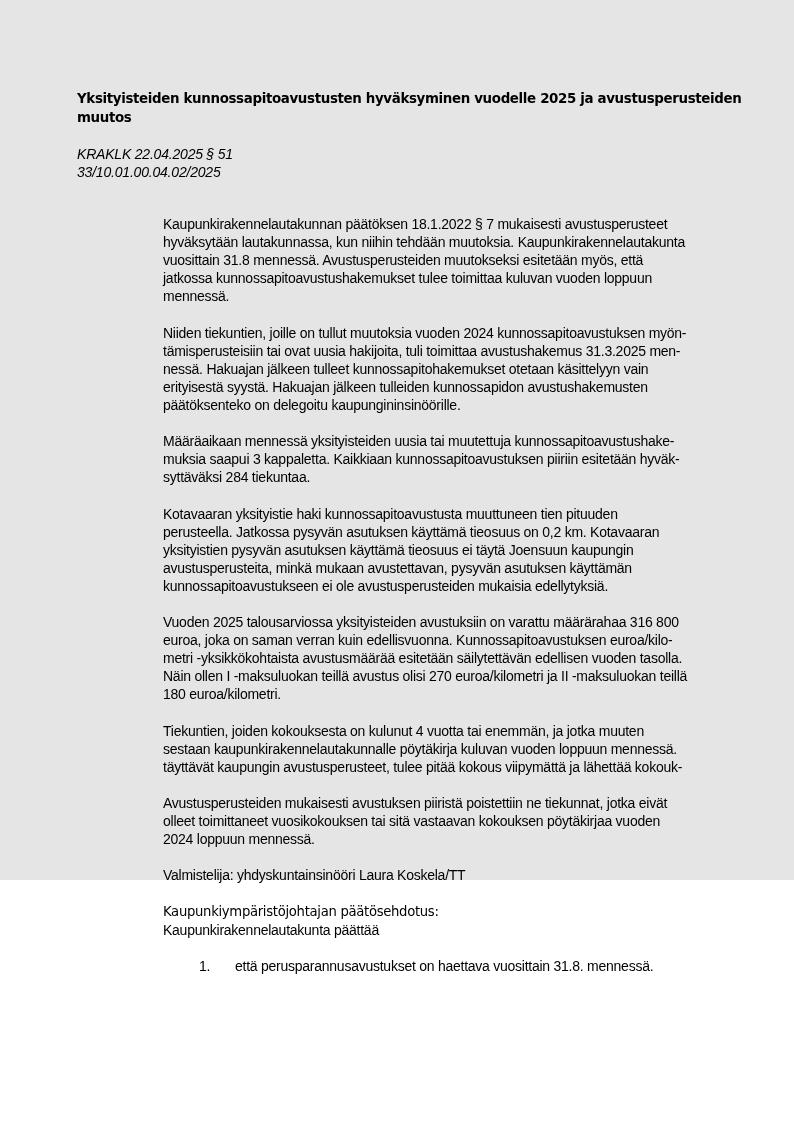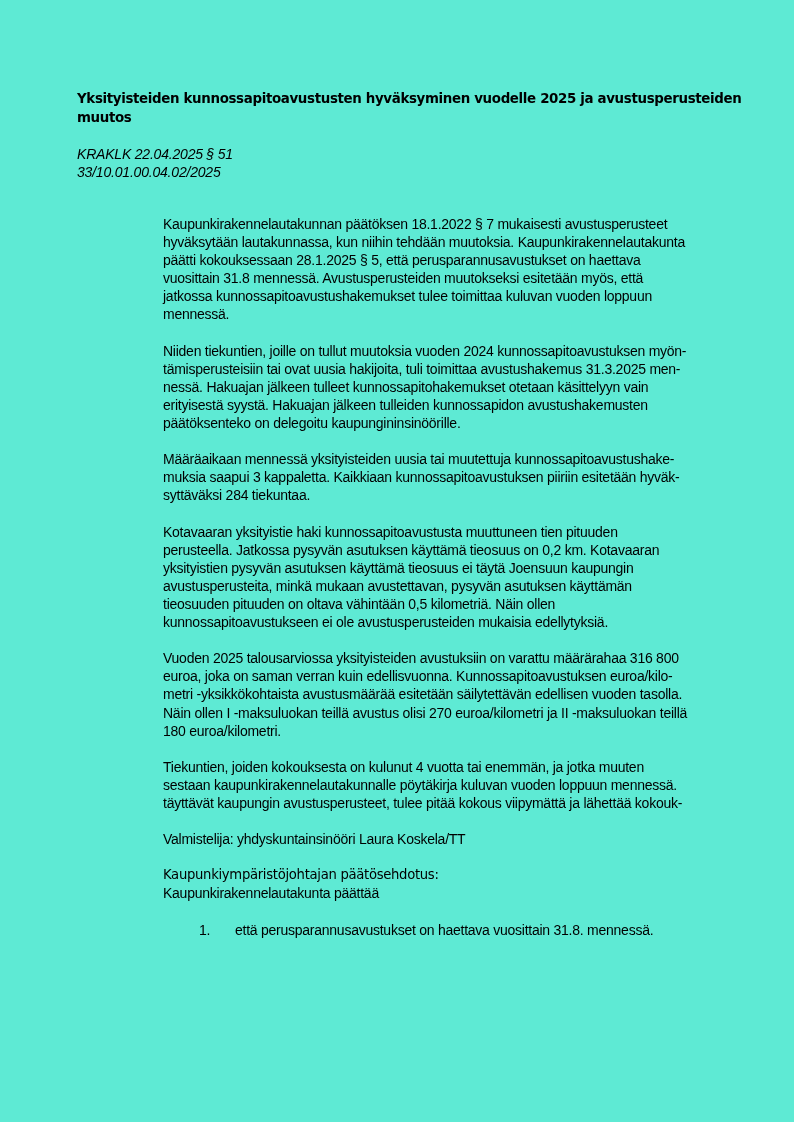--- a/index.html
+++ b/index.html
@@ -13,22 +13,22 @@
       position: relative;
       overflow: hidden;
       font-family: "Liberation Sans", sans-serif;
       color: #000000;
     }
     .page {
       position: absolute;
       left: 0;
       top: 0;
       width: 794px;
-      height: 1122px;
-      background: #5eead4;
+      height: 880px;
+      background: #e5e5e5;
     }
     .title {
       position: absolute;
       left: 77px;
       top: 89px;
       width: 650px;
       font-family: "DejaVu Sans", sans-serif;
       font-weight: bold;
       font-size: 13.4px;
       line-height: 19px;
@@ -103,21 +103,20 @@
   <div class="meta">
     <div>KRAKLK 22.04.2025 § 51</div>
     <div>33/10.01.00.04.02/2025</div>
   </div>
 
   <div class="body">
 
     <p class="para">
       <span class="ln">Kaupunkirakennelautakunnan päätöksen 18.1.2022 § 7 mukaisesti avustusperusteet</span>
       <span class="ln">hyväksytään lautakunnassa, kun niihin tehdään muutoksia. Kaupunkirakennelautakunta</span>
-      <span class="ln">päätti kokouksessaan 28.1.2025 § 5, että perusparannusavustukset on haettava</span>
       <span class="ln">vuosittain 31.8 mennessä. Avustusperusteiden muutokseksi esitetään myös, että</span>
       <span class="ln">jatkossa kunnossapitoavustushakemukset tulee toimittaa kuluvan vuoden loppuun</span>
       <span class="ln">mennessä.</span>
     </p>
 
     <p class="para">
       <span class="ln">Niiden tiekuntien, joille on tullut muutoksia vuoden 2024 kunnossapitoavustuksen myön-</span>
       <span class="ln">tämisperusteisiin tai ovat uusia hakijoita, tuli toimittaa avustushakemus 31.3.2025 men-</span>
       <span class="ln">nessä. Hakuajan jälkeen tulleet kunnossapitohakemukset otetaan käsittelyyn vain</span>
       <span class="ln">erityisestä syystä. Hakuajan jälkeen tulleiden kunnossapidon avustushakemusten</span>
@@ -128,38 +127,42 @@
       <span class="ln">Määräaikaan mennessä yksityisteiden uusia tai muutettuja kunnossapitoavustushake-</span>
       <span class="ln">muksia saapui 3 kappaletta. Kaikkiaan kunnossapitoavustuksen piiriin esitetään hyväk-</span>
       <span class="ln">syttäväksi 284 tiekuntaa.</span>
     </p>
 
     <p class="para">
       <span class="ln">Kotavaaran yksityistie haki kunnossapitoavustusta muuttuneen tien pituuden</span>
       <span class="ln">perusteella. Jatkossa pysyvän asutuksen käyttämä tieosuus on 0,2 km. Kotavaaran</span>
       <span class="ln">yksityistien pysyvän asutuksen käyttämä tieosuus ei täytä Joensuun kaupungin</span>
       <span class="ln">avustusperusteita, minkä mukaan avustettavan, pysyvän asutuksen käyttämän</span>
-      <span class="ln">tieosuuden pituuden on oltava vähintään 0,5 kilometriä. Näin ollen</span>
       <span class="ln">kunnossapitoavustukseen ei ole avustusperusteiden mukaisia edellytyksiä.</span>
     </p>
 
     <p class="para">
       <span class="ln">Vuoden 2025 talousarviossa yksityisteiden avustuksiin on varattu määrärahaa 316 800</span>
       <span class="ln">euroa, joka on saman verran kuin edellisvuonna. Kunnossapitoavustuksen euroa/kilo-</span>
       <span class="ln">metri -yksikkökohtaista avustusmäärää esitetään säilytettävän edellisen vuoden tasolla.</span>
       <span class="ln">Näin ollen I -maksuluokan teillä avustus olisi 270 euroa/kilometri ja II -maksuluokan teillä</span>
       <span class="ln">180 euroa/kilometri.</span>
     </p>
 
     <p class="para">
       <span class="ln">Tiekuntien, joiden kokouksesta on kulunut 4 vuotta tai enemmän, ja jotka muuten</span>
       <span class="ln">sestaan kaupunkirakennelautakunnalle pöytäkirja kuluvan vuoden loppuun mennessä.</span>
       <span class="ln">täyttävät kaupungin avustusperusteet, tulee pitää kokous viipymättä ja lähettää kokouk-</span>
     </p>
 
+    <p class="para">
+      <span class="ln">Avustusperusteiden mukaisesti avustuksen piiristä poistettiin ne tiekunnat, jotka eivät</span>
+      <span class="ln">olleet toimittaneet vuosikokouksen tai sitä vastaavan kokouksen pöytäkirjaa vuoden</span>
+      <span class="ln">2024 loppuun mennessä.</span>
+    </p>
 
     <p class="para">
       <span class="plain-line">Valmistelija: yhdyskuntainsinööri Laura Koskela/TT</span>
     </p>
 
     <div class="para">
       <span class="section-heading">Kaupunkiympäristöjohtajan päätösehdotus:</span>
       <span class="plain-line">Kaupunkirakennelautakunta päättää</span>
     </div>
 

